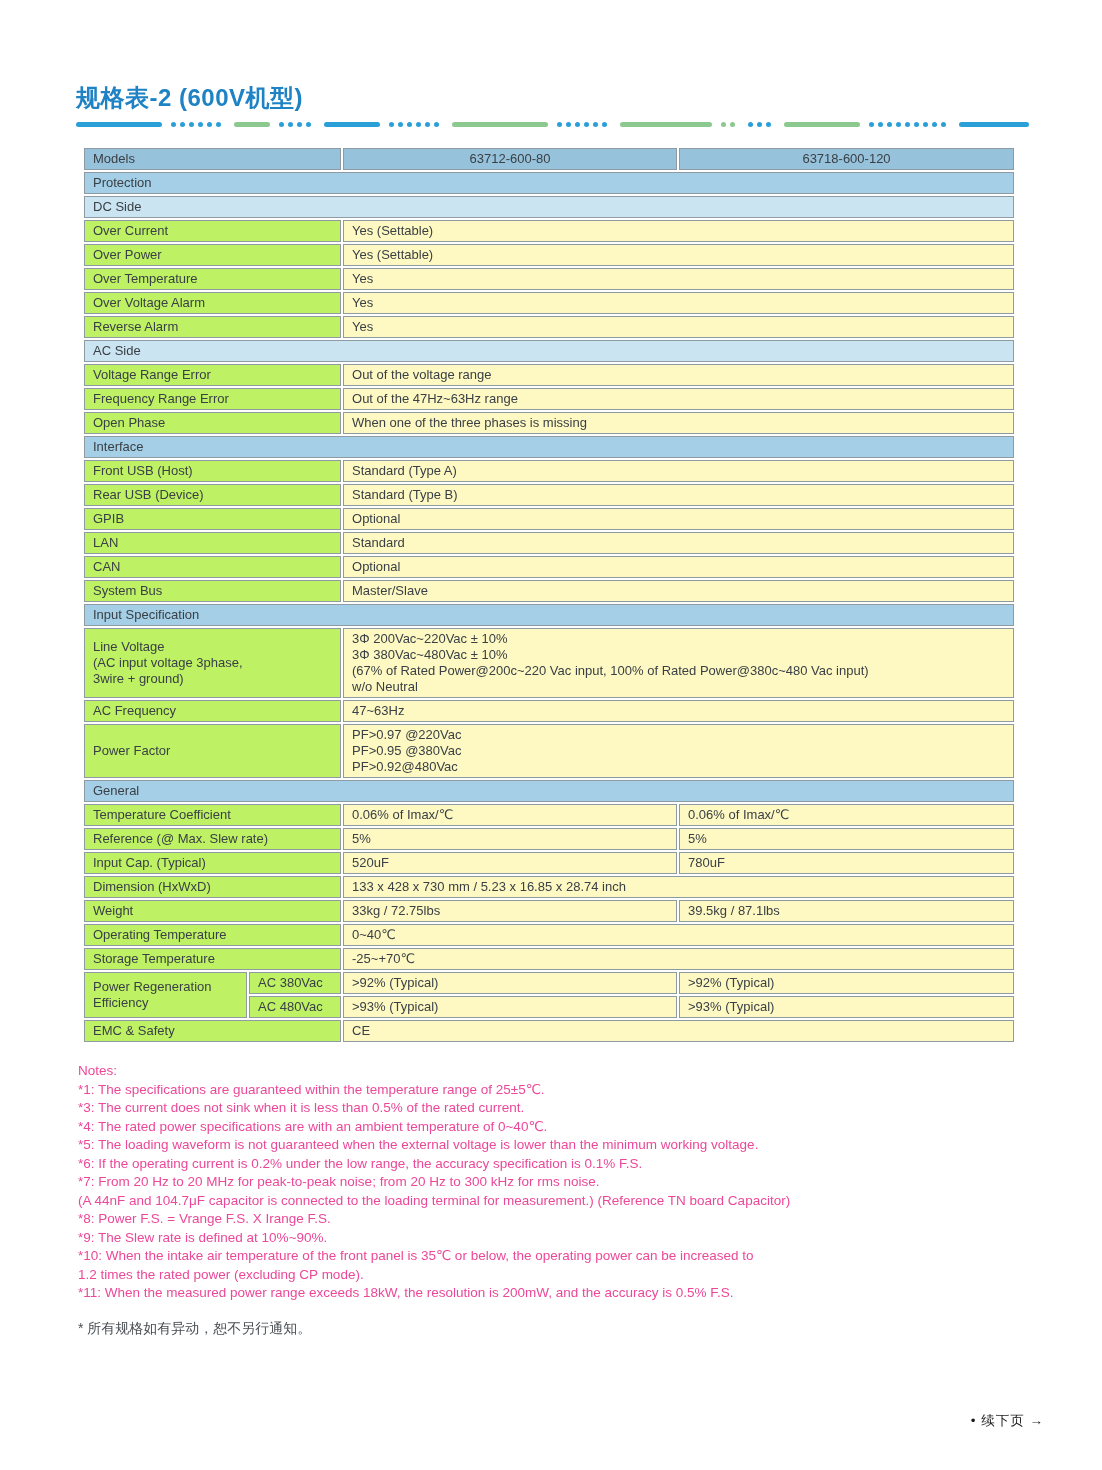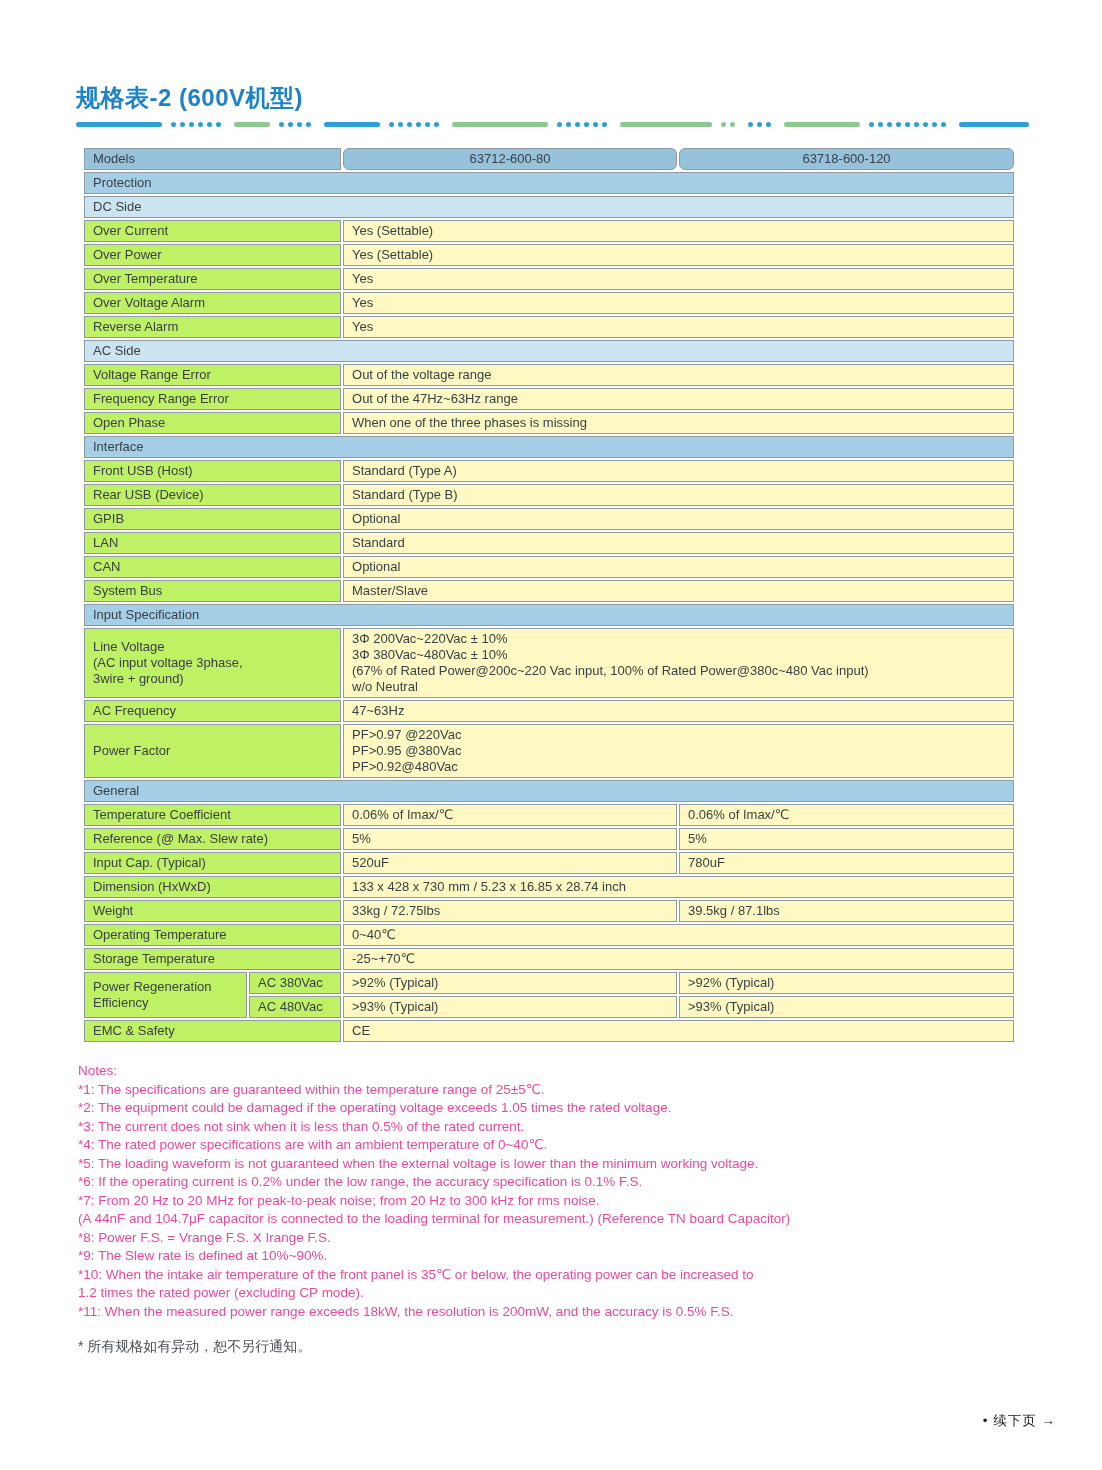--- a/index.html
+++ b/index.html
@@ -22,27 +22,27 @@
   }
   td{
     border:1px solid #8e9ba2;padding:2px 8px;vertical-align:middle;
     white-space:pre-line;line-height:16px;color:#3a4045;
   }
   td.c-label{background:#bef264;text-align:left;}
   td.c-value{background:#fef9c3;text-align:left;}
   td.c-section{background:#a4cfe7;text-align:left;font-weight:normal;}
   td.c-subsection{background:#cbe4f2;text-align:left;}
   tr.r-models td{background:#97c2db;}
-  tr.r-models td.c-value{text-align:center;border-radius:6px;}
+  tr.r-models td.c-value{text-align:center;}
 
   .notes{margin-top:18px;margin-left:2px;font-size:13.5px;line-height:18.5px;color:#ec4899;}
   .notes div{white-space:nowrap;}
   .change-notice{margin-top:17px;margin-left:2px;font-size:14px;color:#4a4f54;}
   .footer{
-    position:absolute;top:1412px;right:46px;font-size:13.5px;color:#1c1c1c;
+    position:absolute;top:1412px;right:58px;font-size:13.5px;color:#1c1c1c;
     letter-spacing:1px;font-weight:500;
   }
 </style>
 </head>
 <body>
 
 <div class="content">
   <div class="title">规格表-2 (600V机型)</div>
 
   <div class="divider" id="divider">
@@ -259,21 +259,20 @@
           <td class="c-label" colspan="2">EMC &amp; Safety</td>
           <td class="c-value" colspan="2">CE</td>
         </tr>
       </tbody>
   </table>
 
   <div class="notes">
     <div>Notes:</div>
     <div id="notes-lines">
         <div>*1: The specifications are guaranteed within the temperature range of 25±5℃.</div>
-        <div>*2: The equipment could be damaged if the operating voltage exceeds 1.05 times the rated voltage.</div>
         <div>*3: The current does not sink when it is less than 0.5% of the rated current.</div>
         <div>*4: The rated power specifications are with an ambient temperature of 0~40℃.</div>
         <div>*5: The loading waveform is not guaranteed when the external voltage is lower than the minimum working voltage.</div>
         <div>*6: If the operating current is 0.2% under the low range, the accuracy specification is 0.1% F.S.</div>
         <div>*7: From 20 Hz to 20 MHz for peak-to-peak noise; from 20 Hz to 300 kHz for rms noise.</div>
         <div>(A 44nF and 104.7μF capacitor is connected to the loading terminal for measurement.) (Reference TN board Capacitor)</div>
         <div>*8: Power F.S. = Vrange F.S. X Irange F.S.</div>
         <div>*9: The Slew rate is defined at 10%~90%.</div>
         <div>*10: When the intake air temperature of the front panel is 35℃ or below, the operating power can be increased to</div>
         <div>1.2 times the rated power (excluding CP mode).</div>

